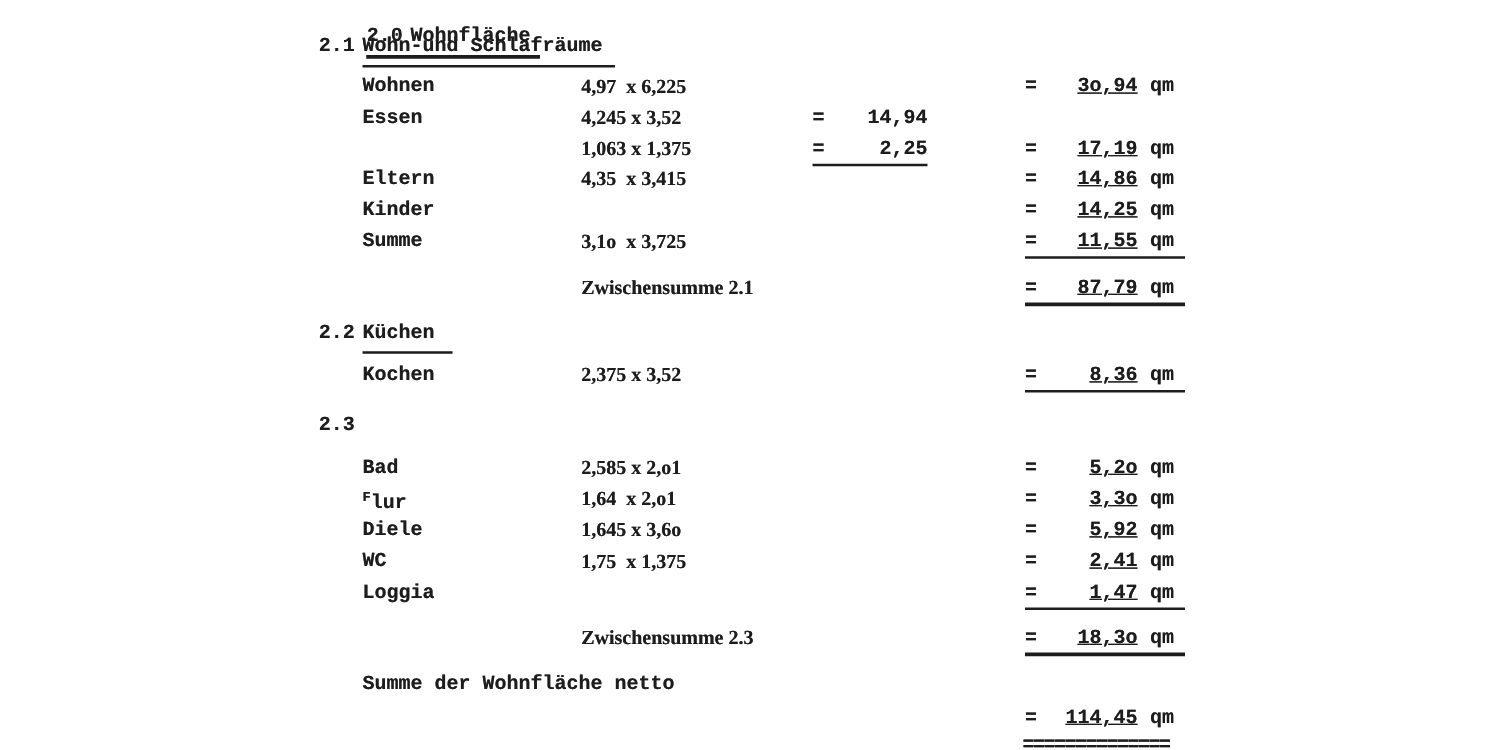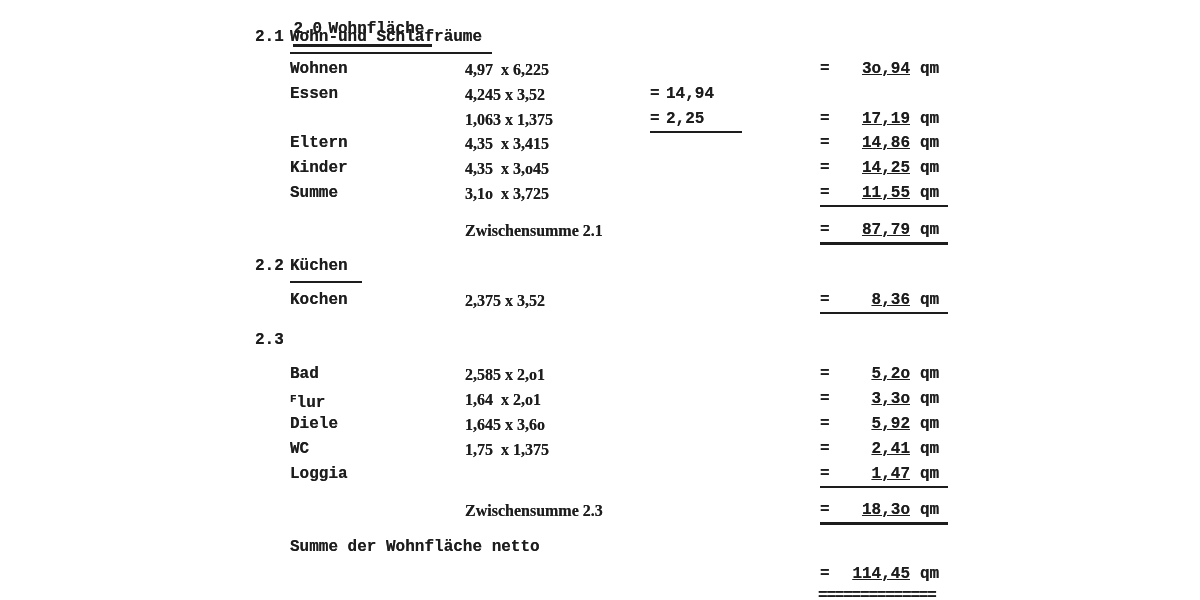--- a/index.html
+++ b/index.html
@@ -10,21 +10,21 @@
   }
   .page{position:relative;width:1200px;height:600px;background:#ffffff;overflow:hidden;
         text-shadow:0 0 0.5px rgba(30,30,30,0.75);}
   .line{position:absolute;left:255px;width:710px;height:25px;line-height:25px;white-space:pre;}
   .c-num{position:absolute;left:0;top:0;}
   .c-label{position:absolute;left:35px;top:0;}
   .c-dims{position:absolute;left:210px;top:0;font-family:Liberation Serif, serif;}
   .c-mid{position:absolute;left:395px;top:0;width:92px;height:24px;display:flex;}
   .c-res{position:absolute;left:565px;top:0;width:128px;height:24px;display:flex;}
   .c-mid .eq,.c-res .eq{width:16px;}
-  .c-mid .val{flex:1;text-align:left;}
+  .c-mid .val{flex:1;text-align:right;}
   .c-res .val{width:74px;text-align:right;text-decoration:underline;}
   .c-res .unit{padding-left:10px;}
   .ul{border-bottom:2px solid #1d1d1d;}
   .ul-thick{border-bottom:3px solid #1d1d1d;}
   .head-u{display:inline-block;border-bottom:2px solid #1d1d1d;padding-bottom:2px;}
   .head-u.thick{border-bottom-width:3px;}
   .num-in{display:inline-block;width:35px;}
   .rl{font-size:11px;vertical-align:5px;}
   .rule{position:absolute;left:818px;top:584px;letter-spacing:-1.2px;line-height:25px;white-space:pre;}
 </style>
@@ -61,21 +61,20 @@
   </div>
 
   <div class="line" style="top:131px">
     <span class="c-label">Eltern</span>
     <span class="c-dims">4,35  x 3,415</span>
     <span class="c-res"><span class="eq">=</span><span class="val">14,86</span><span class="unit">qm</span></span>
   </div>
 
   <div class="line" style="top:156px">
     <span class="c-label">Kinder</span>
-    <span class="c-dims">4,35  x 3,o45</span>
     <span class="c-res"><span class="eq">=</span><span class="val">14,25</span><span class="unit">qm</span></span>
   </div>
 
   <div class="line" style="top:181px">
     <span class="c-label">Summe</span>
     <span class="c-dims">3,1o  x 3,725</span>
     <span class="c-res ul"><span class="eq">=</span><span class="val">11,55</span><span class="unit">qm</span></span>
   </div>
 
   <div class="line" style="top:218px">

